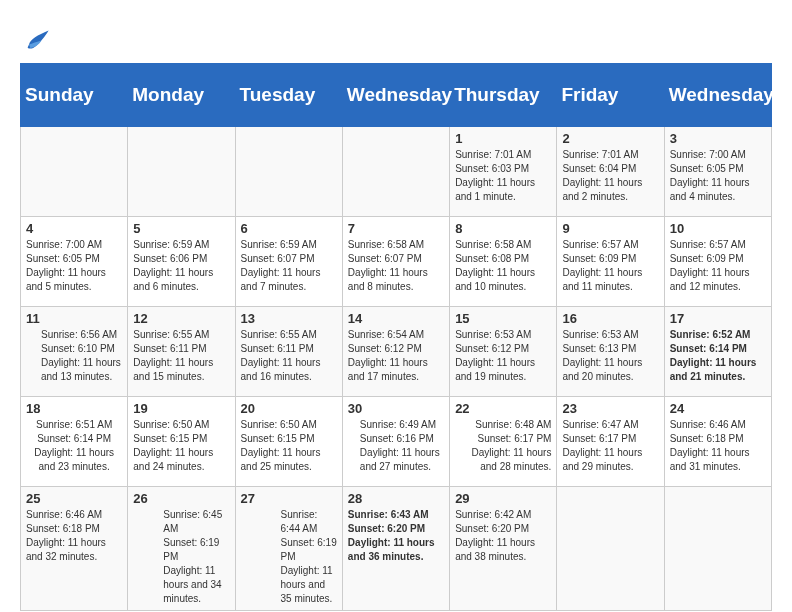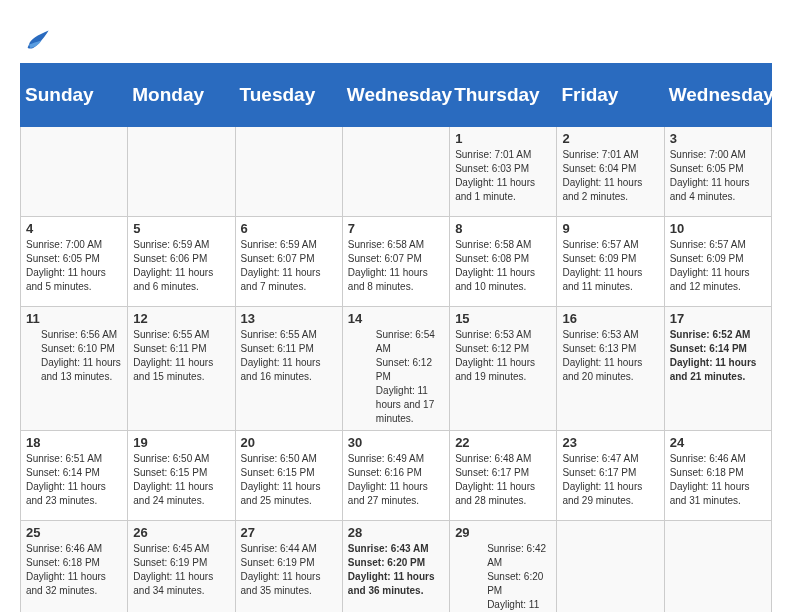--- a/index.html
+++ b/index.html
@@ -210,21 +210,21 @@
 Daylight: 11 hours and 15 minutes.</div>
         </td>
         <td>
           <span class="day-number">13</span>
           <div class="day-info" style="white-space: pre-line;">Sunrise: 6:55 AM
 Sunset: 6:11 PM
 Daylight: 11 hours and 16 minutes.</div>
         </td>
         <td>
           <span class="day-number">14</span>
-          <div class="day-info" style="white-space: pre-line; margin-left: 28px;">Sunrise: 6:54 AM
+          <div class="day-info" style="white-space: pre-line;">Sunrise: 6:54 AM
 Sunset: 6:12 PM
 Daylight: 11 hours and 17 minutes.</div>
         </td>
         <td>
           <span class="day-number">15</span>
           <div class="day-info" style="white-space: pre-line;">Sunrise: 6:53 AM
 Sunset: 6:12 PM
 Daylight: 11 hours and 19 minutes.</div>
         </td>
         <td>
@@ -236,45 +236,45 @@
         <td>
           <span class="day-number">17</span>
           <div class="day-info" style="white-space: pre-line; font-weight: bold;">Sunrise: 6:52 AM
 Sunset: 6:14 PM
 Daylight: 11 hours and 21 minutes.</div>
         </td>
       </tr>
       <tr>
         <td>
           <span class="day-number">18</span>
-          <div class="day-info" style="white-space: pre-line;">Sunrise: 6:51 AM
+          <div class="day-info" style="white-space: pre-line; text-align: center;">Sunrise: 6:51 AM
 Sunset: 6:14 PM
 Daylight: 11 hours and 23 minutes.</div>
         </td>
         <td>
           <span class="day-number">19</span>
           <div class="day-info" style="white-space: pre-line;">Sunrise: 6:50 AM
 Sunset: 6:15 PM
 Daylight: 11 hours and 24 minutes.</div>
         </td>
         <td>
           <span class="day-number">20</span>
           <div class="day-info" style="white-space: pre-line;">Sunrise: 6:50 AM
 Sunset: 6:15 PM
 Daylight: 11 hours and 25 minutes.</div>
         </td>
         <td>
           <span class="day-number">30</span>
-          <div class="day-info" style="white-space: pre-line;">Sunrise: 6:49 AM
+          <div class="day-info" style="white-space: pre-line; margin-left: 12px;">Sunrise: 6:49 AM
 Sunset: 6:16 PM
 Daylight: 11 hours and 27 minutes.</div>
         </td>
         <td>
           <span class="day-number">22</span>
-          <div class="day-info" style="white-space: pre-line;">Sunrise: 6:48 AM
+          <div class="day-info" style="white-space: pre-line; text-align: right;">Sunrise: 6:48 AM
 Sunset: 6:17 PM
 Daylight: 11 hours and 28 minutes.</div>
         </td>
         <td>
           <span class="day-number">23</span>
           <div class="day-info" style="white-space: pre-line;">Sunrise: 6:47 AM
 Sunset: 6:17 PM
 Daylight: 11 hours and 29 minutes.</div>
         </td>
         <td>
@@ -286,39 +286,39 @@
       </tr>
       <tr>
         <td>
           <span class="day-number">25</span>
           <div class="day-info" style="white-space: pre-line;">Sunrise: 6:46 AM
 Sunset: 6:18 PM
 Daylight: 11 hours and 32 minutes.</div>
         </td>
         <td>
           <span class="day-number">26</span>
-          <div class="day-info" style="white-space: pre-line;">Sunrise: 6:45 AM
+          <div class="day-info" style="white-space: pre-line; margin-left: 30px;">Sunrise: 6:45 AM
 Sunset: 6:19 PM
 Daylight: 11 hours and 34 minutes.</div>
         </td>
         <td>
           <span class="day-number">27</span>
-          <div class="day-info" style="white-space: pre-line;">Sunrise: 6:44 AM
+          <div class="day-info" style="white-space: pre-line; margin-left: 40px;">Sunrise: 6:44 AM
 Sunset: 6:19 PM
 Daylight: 11 hours and 35 minutes.</div>
         </td>
         <td>
           <span class="day-number">28</span>
           <div class="day-info" style="white-space: pre-line; font-weight: bold;">Sunrise: 6:43 AM
 Sunset: 6:20 PM
 Daylight: 11 hours and 36 minutes.</div>
         </td>
         <td>
           <span class="day-number">29</span>
-          <div class="day-info" style="white-space: pre-line; margin-left: 32px;">Sunrise: 6:42 AM
+          <div class="day-info" style="white-space: pre-line;">Sunrise: 6:42 AM
 Sunset: 6:20 PM
 Daylight: 11 hours and 38 minutes.</div>
         </td>
         <td class="empty"></td>
         <td class="empty"></td>
       </tr>
     </tbody>
 </table>
 
 </body></html>

